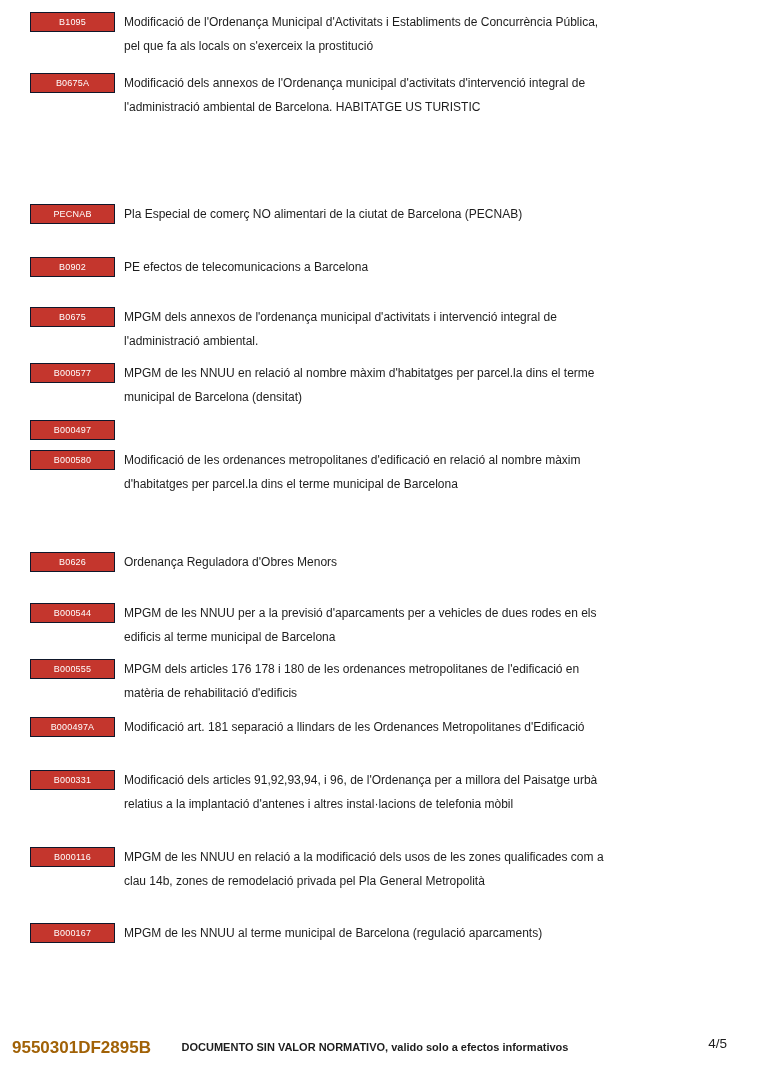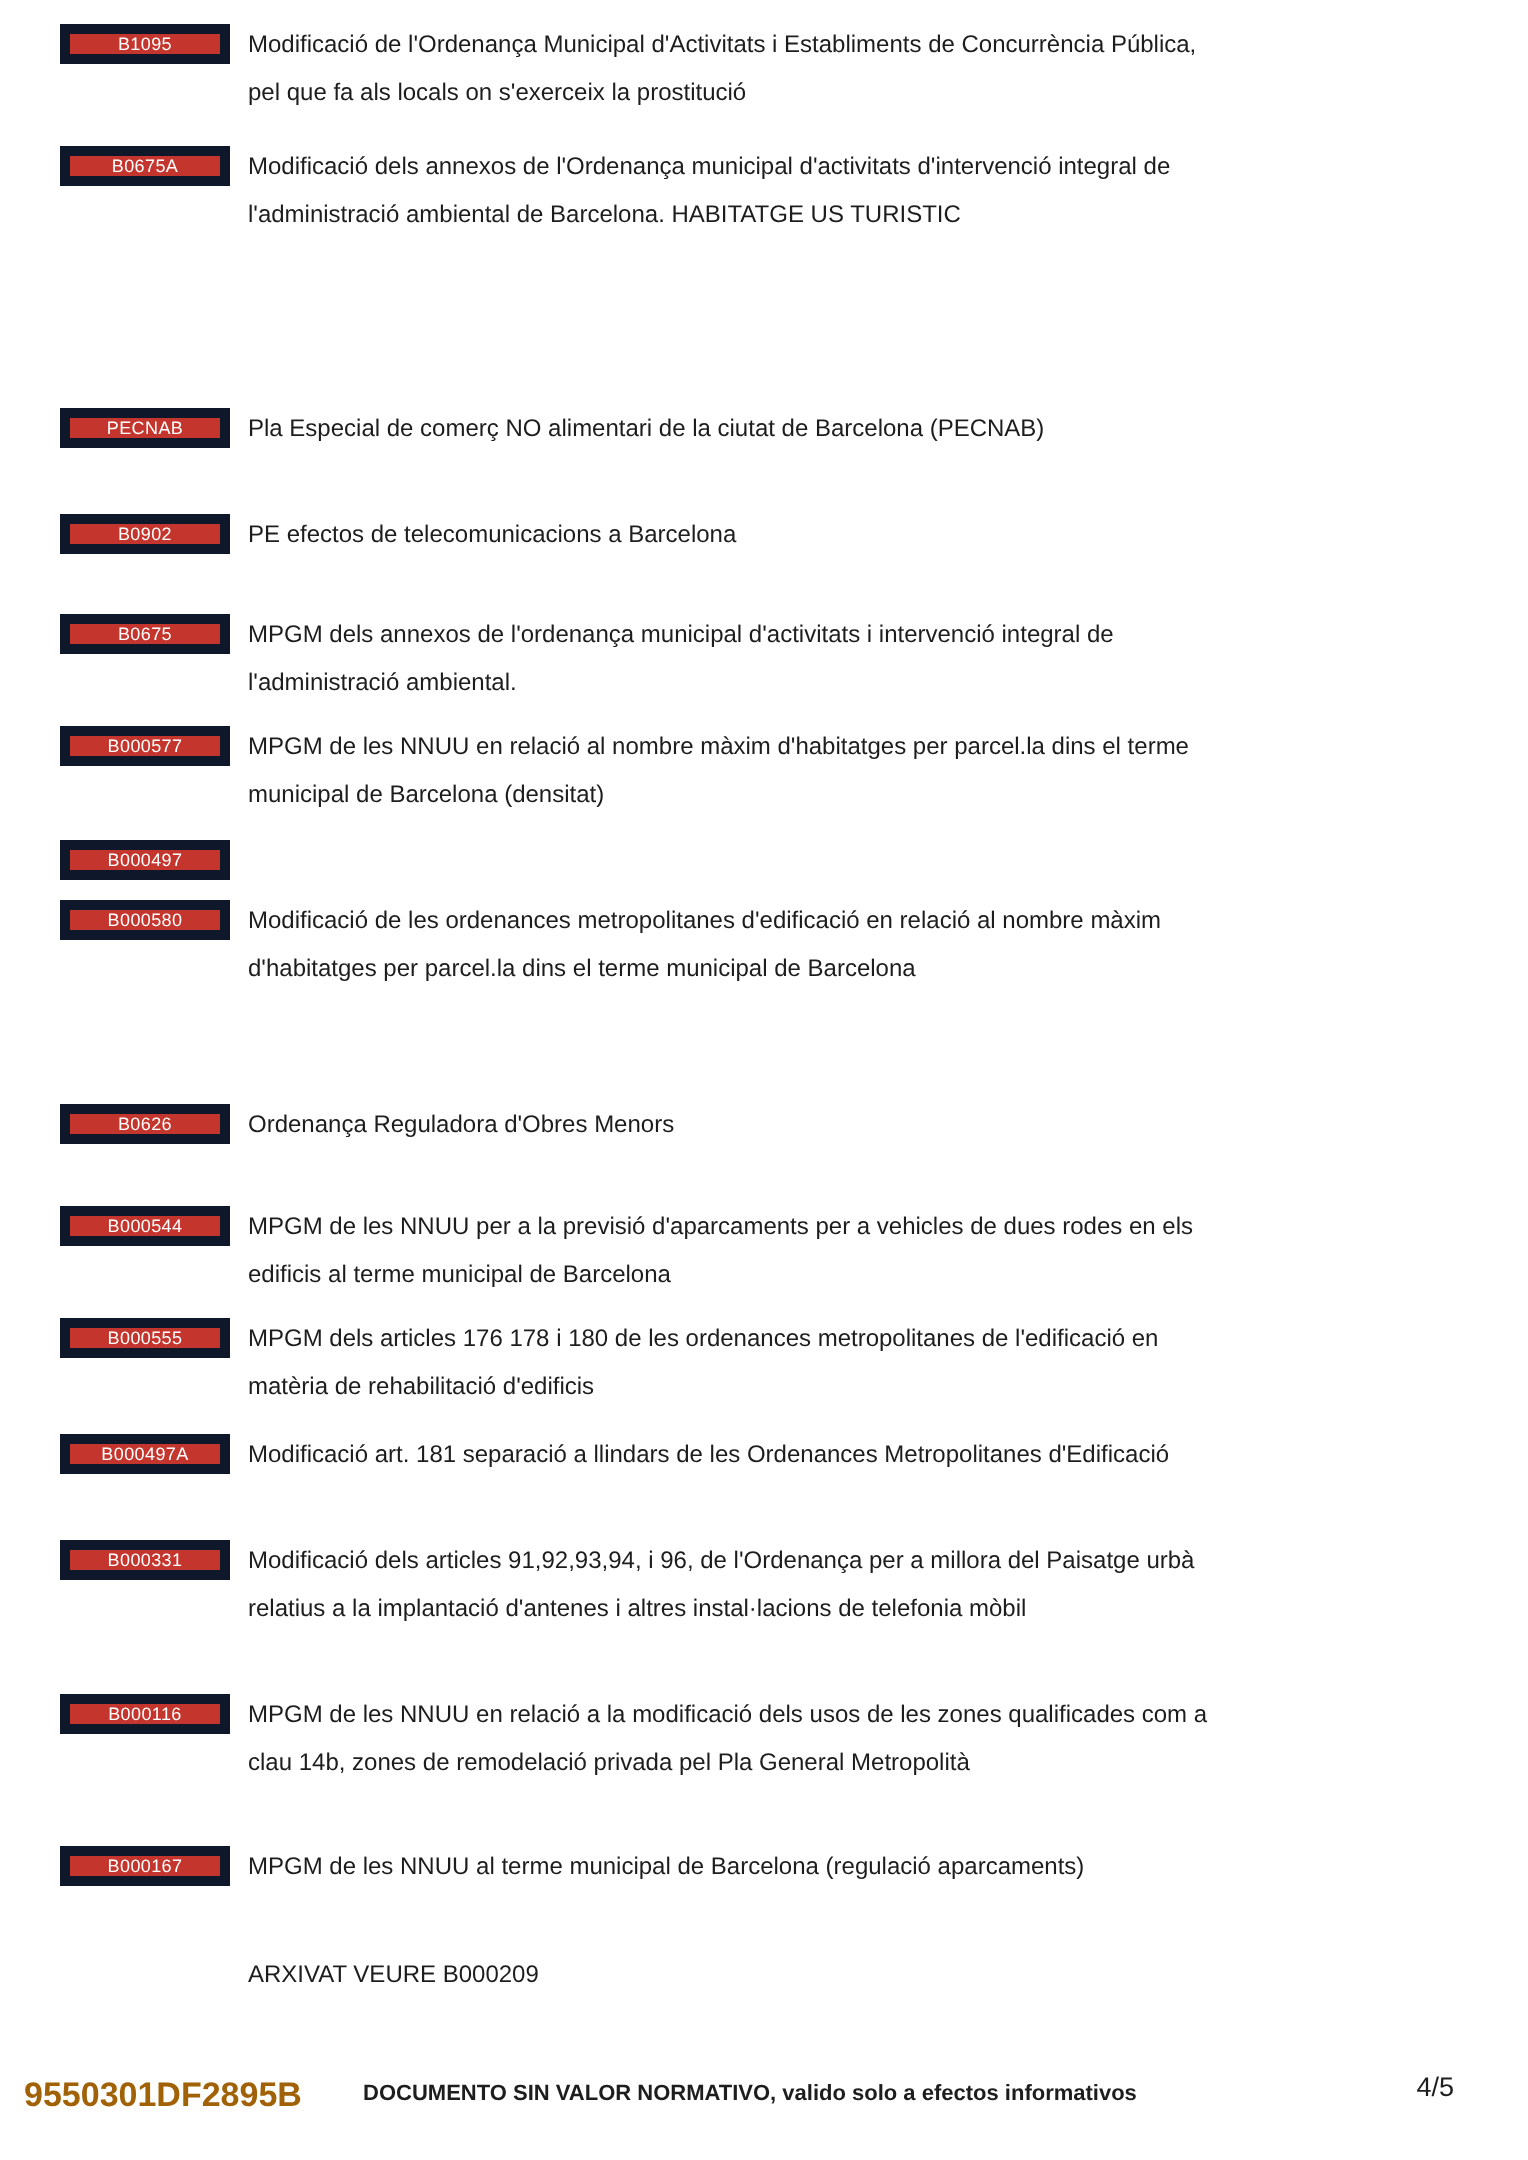--- a/index.html
+++ b/index.html
@@ -18,21 +18,21 @@
     align-items: flex-start;
   }
   .row.no-badge { left: 124px; }
   .badge {
     flex: 0 0 85px;
     width: 85px;
     height: 20px;
     margin-top: 2px;
     margin-right: 9px;
     background: var(--badge-color, #C4362D);
-    border: 5px solid #0f172a;
+    border: 1px solid #0f172a;
     box-sizing: border-box;
     color: #ffffff;
     font-size: 9px;
     line-height: 18px;
     display: flex;
     align-items: center;
     justify-content: center;
     letter-spacing: 0.2px;
     white-space: nowrap;
   }
@@ -142,21 +142,18 @@
   <div class="row" style="top:845px">
     <span class="badge">B000116</span>
     <div class="desc">MPGM de les NNUU en relació a la modificació dels usos de les zones qualificades com a clau 14b, zones de remodelació privada pel Pla General Metropolità</div>
   </div>
 
   <div class="row" style="top:921px">
     <span class="badge">B000167</span>
     <div class="desc">MPGM de les NNUU al terme municipal de Barcelona (regulació aparcaments)</div>
   </div>
 
-  <div class="row no-badge" style="top:975px">
-    <div class="desc">ARXIVAT VEURE B000209</div>
-  </div>
 
   <div class="footer-code">9550301DF2895B</div>
   <div class="footer-disclaimer">DOCUMENTO SIN VALOR NORMATIVO, valido solo a efectos informativos</div>
   <div class="footer-page">4/5</div>
 
 </div>
 
 </body></html>

